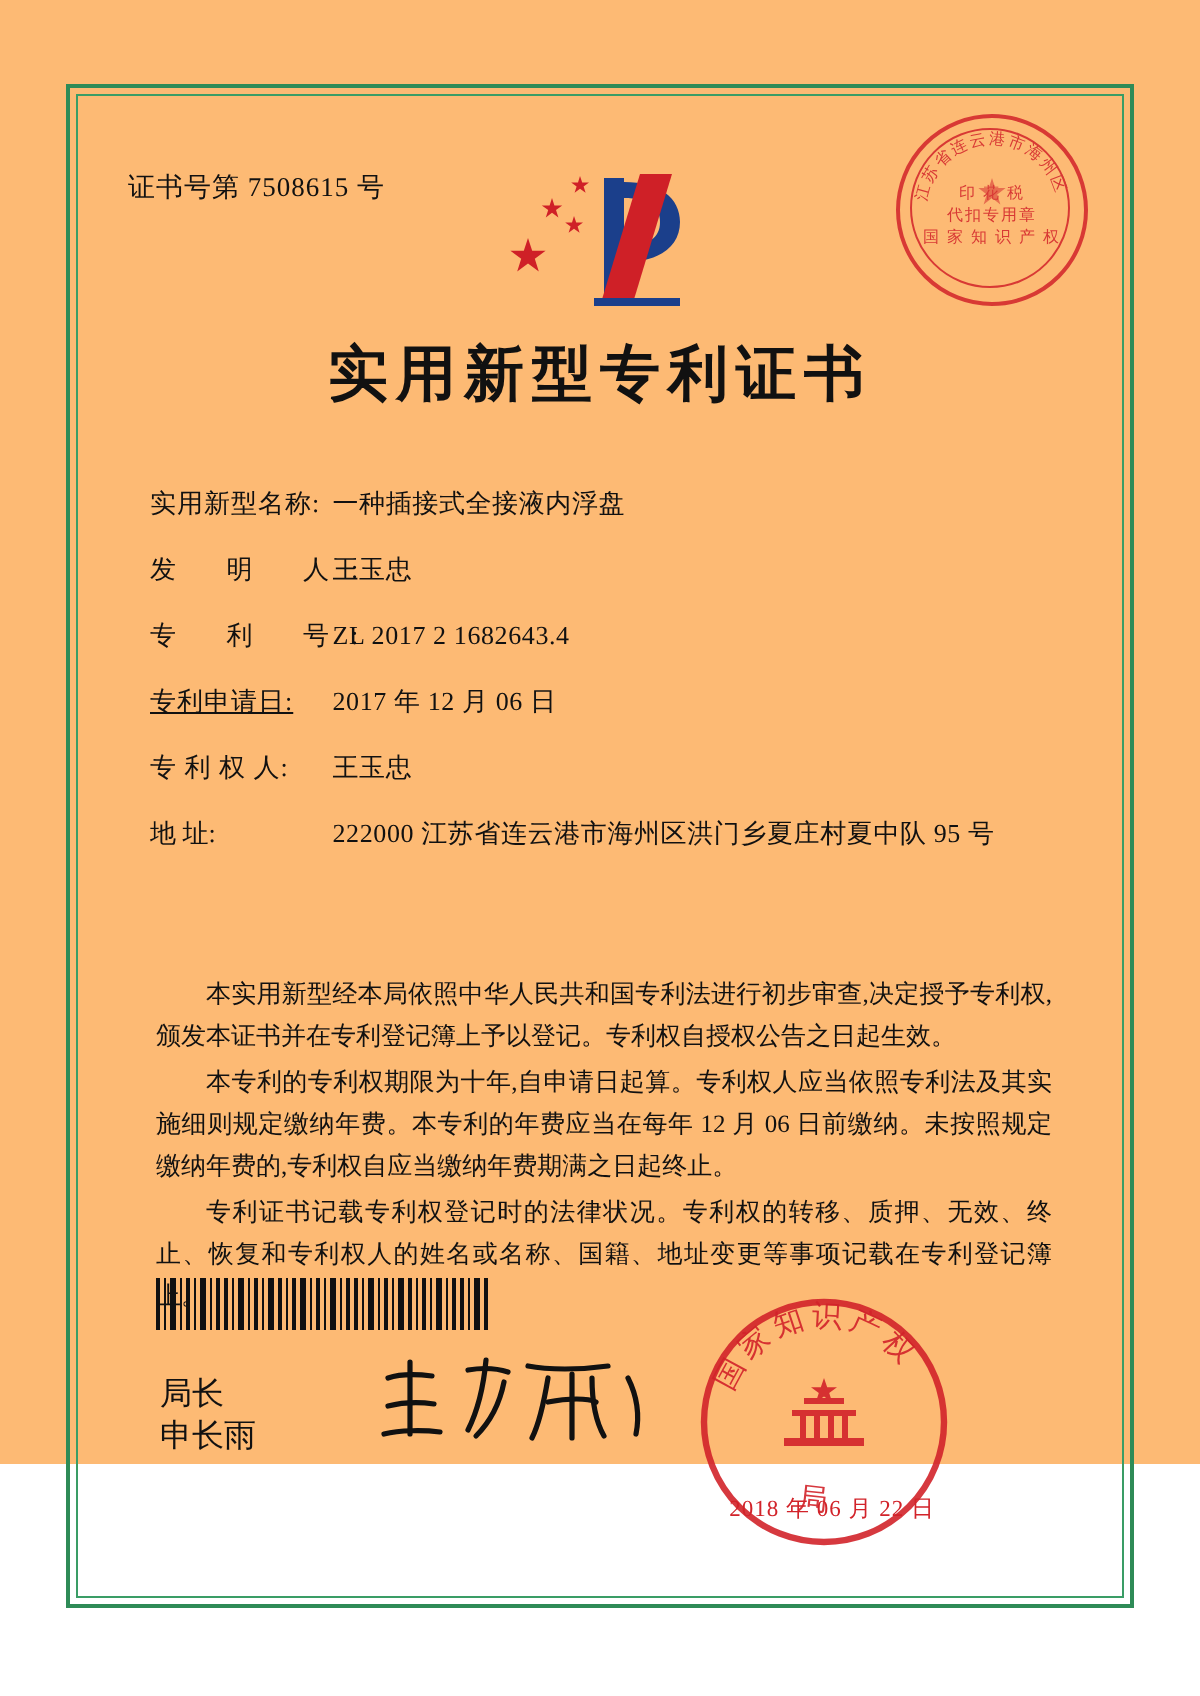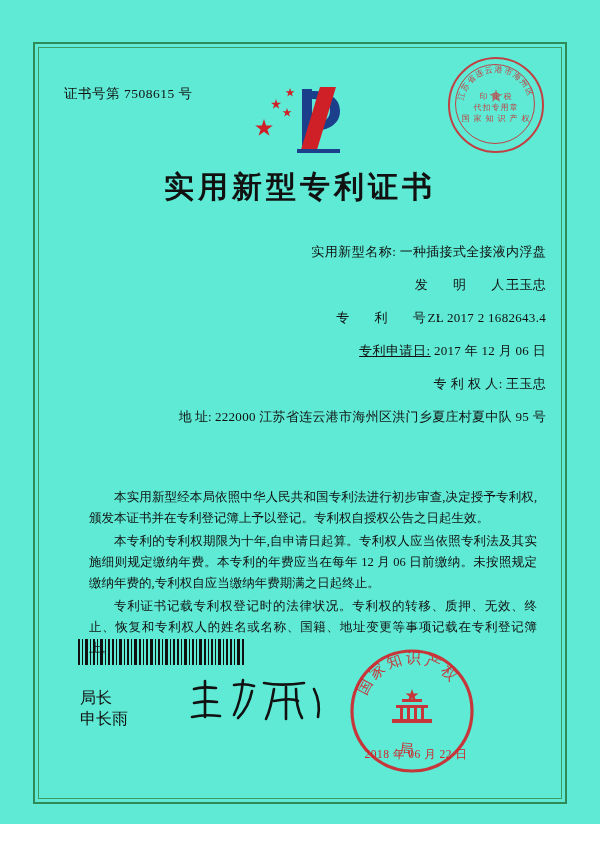--- a/index.html
+++ b/index.html
@@ -12,22 +12,22 @@
     height: 848px;
     font-family: "Liberation Serif", "DejaVu Serif", serif;
     color: #1a1a1a;
     position: relative;
     overflow: hidden;
   }
   .page {
     position: absolute;
     left: 0; top: 0;
     width: 600px;
-    height: 824px;
-    background: #5eead4;
+    height: 732px;
+    background: #fdba74;
   }
   
   .frame-outer {
     position: absolute;
     left: 33px;
     top: 42px;
     width: 534px;
     height: 762px;
     border: 2px solid #2e8b57;
     box-sizing: border-box;
@@ -116,25 +116,24 @@
     font-size: 30px;
     font-weight: bold;
     letter-spacing: 4px;
     font-family: Liberation Serif, serif;
     color: #111;
   }
 
   
   .fields {
     position: absolute;
-    left: 58px;
+    left: 37px;
     top: 196px;
     width: 450px;
     font-size: 13px;
-    text-align: right;
   }
   .field-row {
     position: relative;
     height: 33px;
     white-space: nowrap;
   }
   .field-label {
     display: inline-block;
     color: #111;
     font-size: 13px;
@@ -168,21 +167,20 @@
   
   .paragraphs {
     position: absolute;
     left: 40px;
     top: 440px;
     width: 448px;
     font-size: 12.5px;
     line-height: 21px;
     text-align: justify;
     color: #111;
-    margin-left: 11px;
   }
   .paragraphs p {
     margin: 0 0 2px 0;
     text-indent: 25px;
   }
 
   
   .barcode {
     position: absolute;
     left: 40px;

